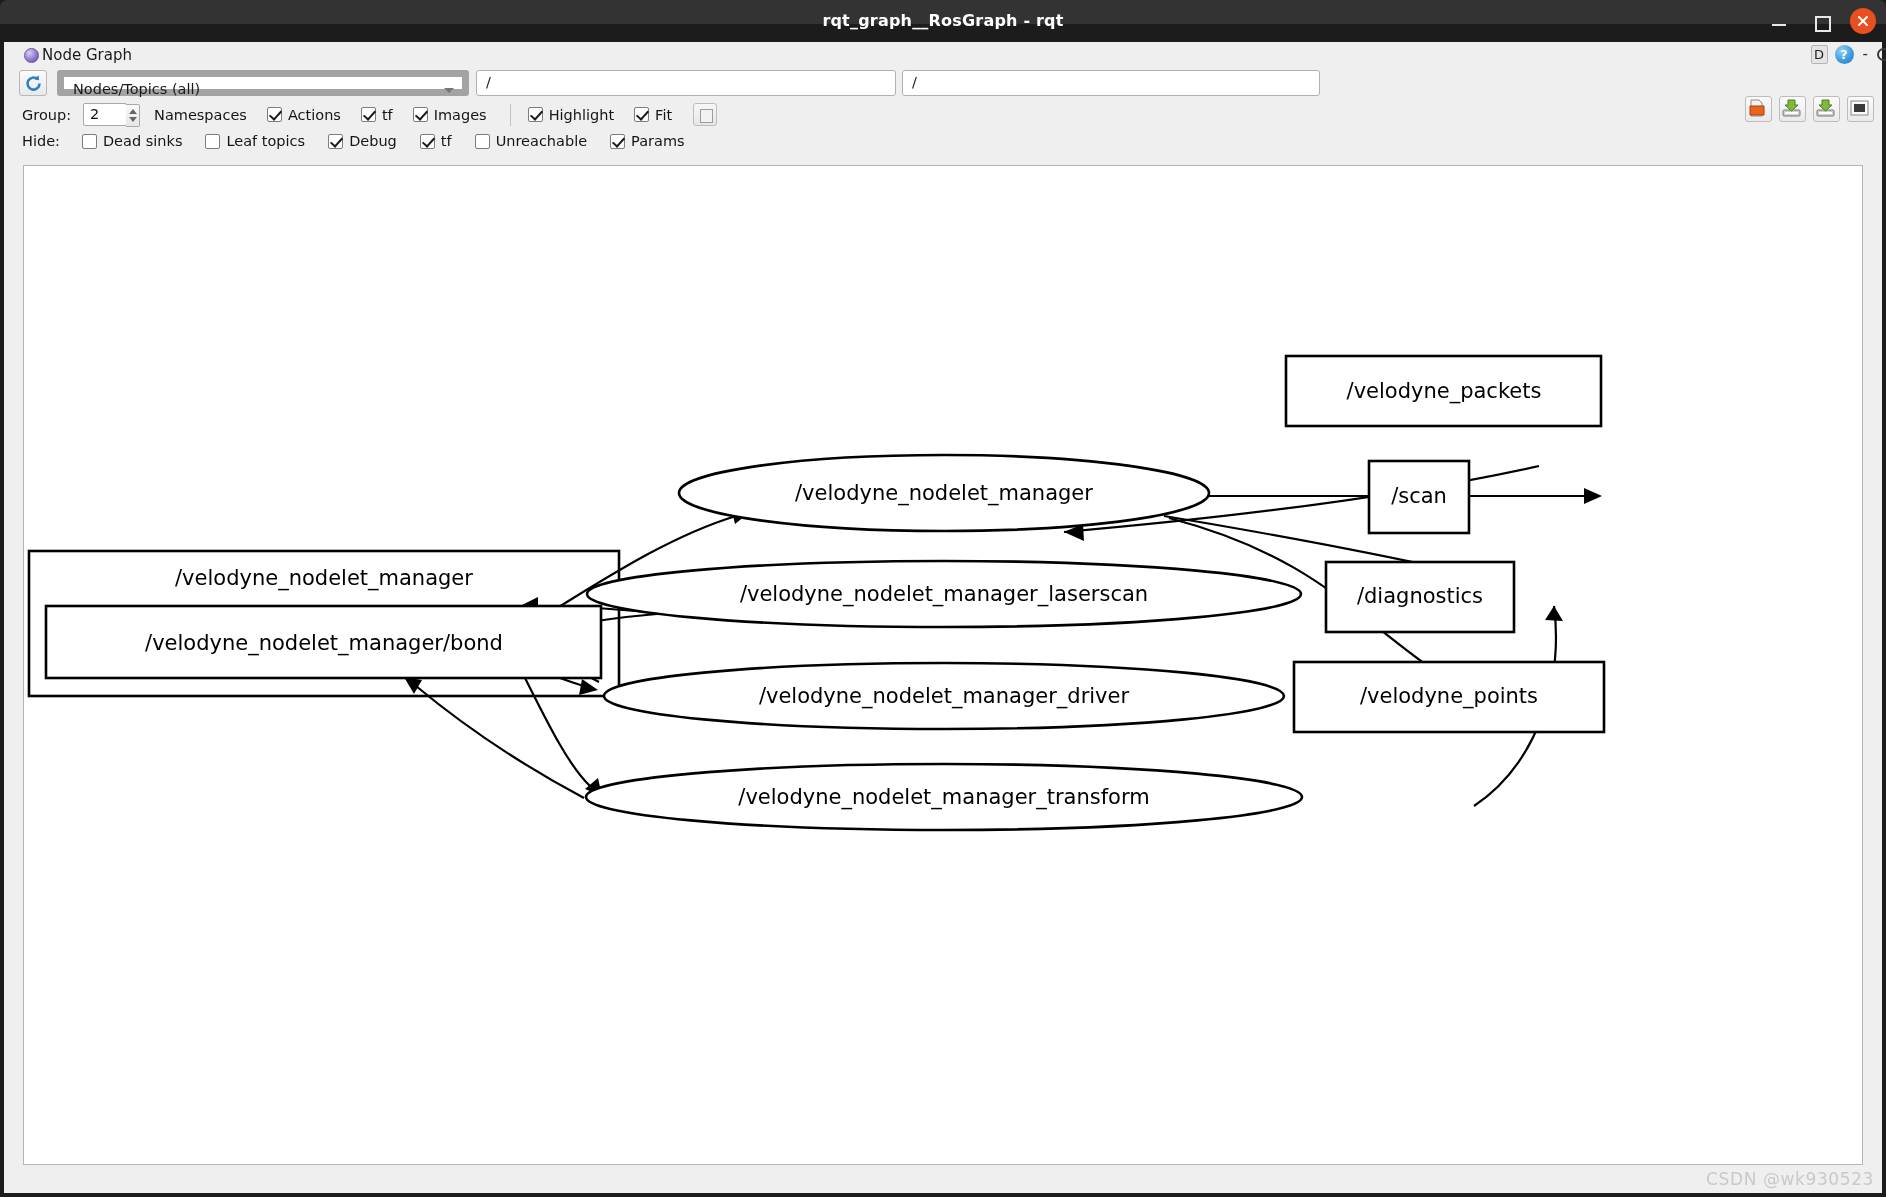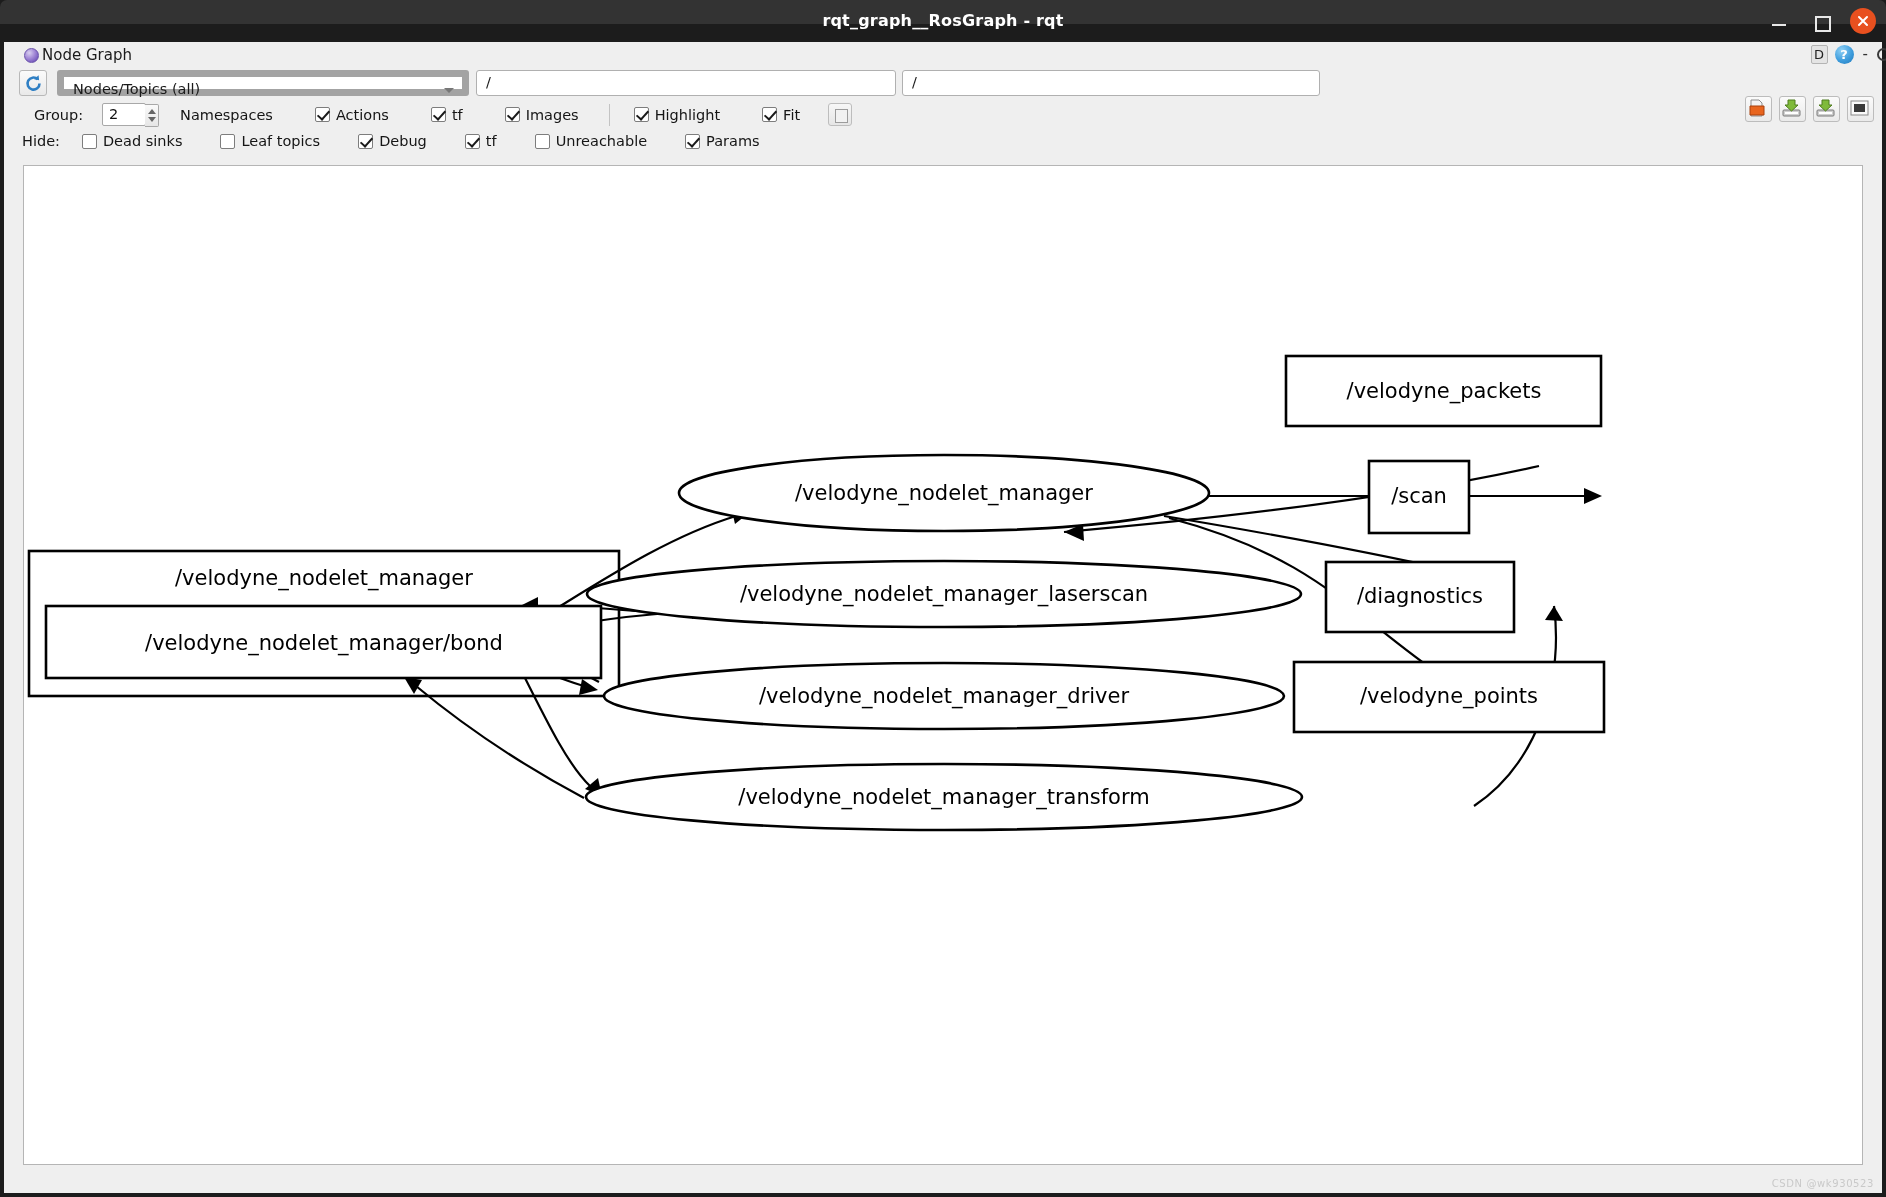--- a/index.html
+++ b/index.html
@@ -114,41 +114,41 @@
     font-size: 14.5px; color: #1a1a1a; padding: 3px 0 0 9px;
   }
   .tinput-a { left: 472px; width: 420px; }
   .tinput-b { left: 898px; width: 418px; }
 
   
   .trow2 { position: absolute; left: 0; top: 58px; width: 1878px; height: 31px; }
   .trow3 { position: absolute; left: 0; top: 89px; width: 1878px; height: 28px; }
   .lbl { font-size: 14.5px; color: #151515; }
   .inline { display: flex; align-items: center; }
-  .trow2 .inline { position: absolute; left: 30px; top: 3px; gap: 12px; }
+  .trow2 .inline { position: absolute; left: 18px; top: 3px; gap: 5px; }
   .trow3 .inline { position: absolute; left: 18px; top: 2px; gap: 8px; }
 
   .spin {
     position: relative; width: 44px; height: 23px; margin: 0 6px 0 7px;
     background: #fff; border: 1px solid #a8a8a8; border-radius: 2px;
   }
   .spin-val { position: absolute; left: 6px; top: 2px; font-size: 14.5px; color: #111; }
   .spin-btns {
     position: absolute; right: -14px; top: 0; width: 14px; height: 23px;
     background: linear-gradient(#fafafa, #e6e6e6);
     border: 1px solid #a8a8a8; border-left: none; border-radius: 0 2px 2px 0;
   }
   .spin-up, .spin-dn {
     position: absolute; left: 3px; width: 0; height: 0;
     border-left: 4px solid transparent; border-right: 4px solid transparent;
   }
   .spin-up { top: 4px; border-bottom: 5px solid #666; }
   .spin-dn { bottom: 4px; border-top: 5px solid #666; }
 
-  .cb-item { display: flex; align-items: center; margin-left: 30px; }
+  .cb-item { display: flex; align-items: center; margin-left: 15px; }
   .cb-item.first { margin-left: 14px; }
   .cbox {
     width: 15px; height: 15px; background: #fff;
     border: 1px solid #7d7d7d; border-radius: 2px;
     margin-right: 6px; position: relative; flex: 0 0 auto;
   }
   .cbox.on::after {
     content: ""; position: absolute; left: 4px; top: 0px;
     width: 5px; height: 10px; border: solid #1a1a1a;
     border-width: 0 2px 2px 0; transform: rotate(42deg);
@@ -193,21 +193,21 @@
     text-anchor: middle; dominant-baseline: middle;
   }
   .gshape { fill: #ffffff; stroke: #000000; stroke-width: 2.6; }
   .gclusterbox { fill: none; stroke: #000000; stroke-width: 2.6; }
   .gedge { fill: none; stroke: #000000; stroke-width: 2.2; }
   .ghead { fill: #000000; stroke: none; }
 
   
   .watermark {
     position: absolute; right: 8px; bottom: 4px;
-    font-size: 10px; color: #c9c9c9; letter-spacing: .6px;
+    font-size: 17px; color: #c9c9c9; letter-spacing: .6px;
   }
 </style>
 </head>
 <body>
 
 <div id="app">
 
   <div class="titlebar">
     <div class="titlebar-text">rqt_graph__RosGraph - rqt</div>
     <div class="wincontrols">

